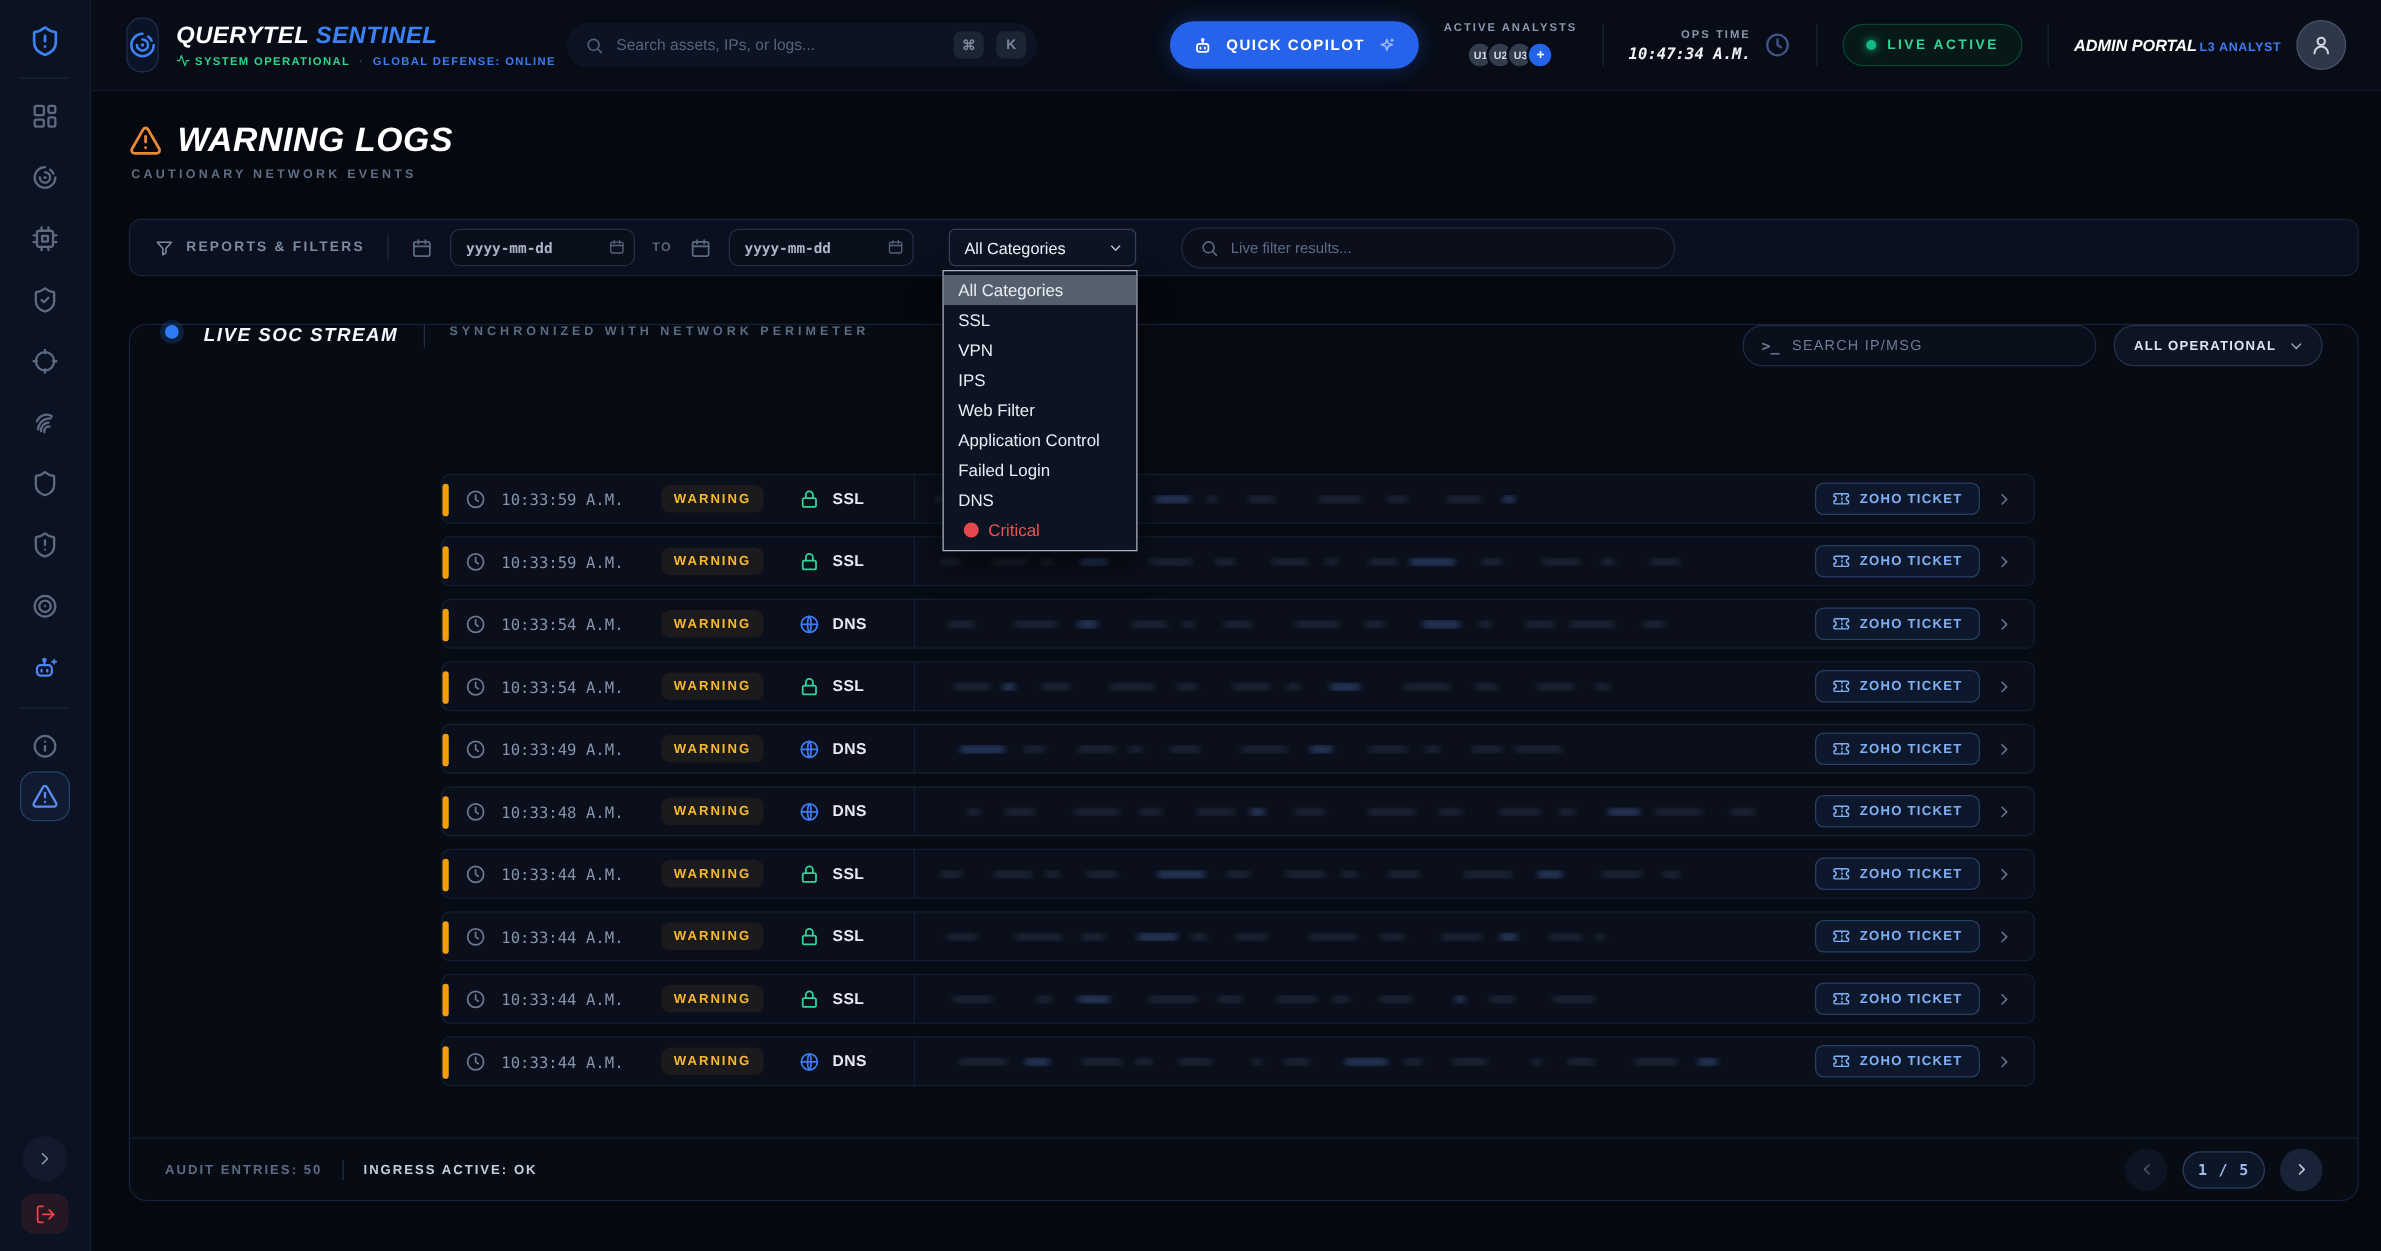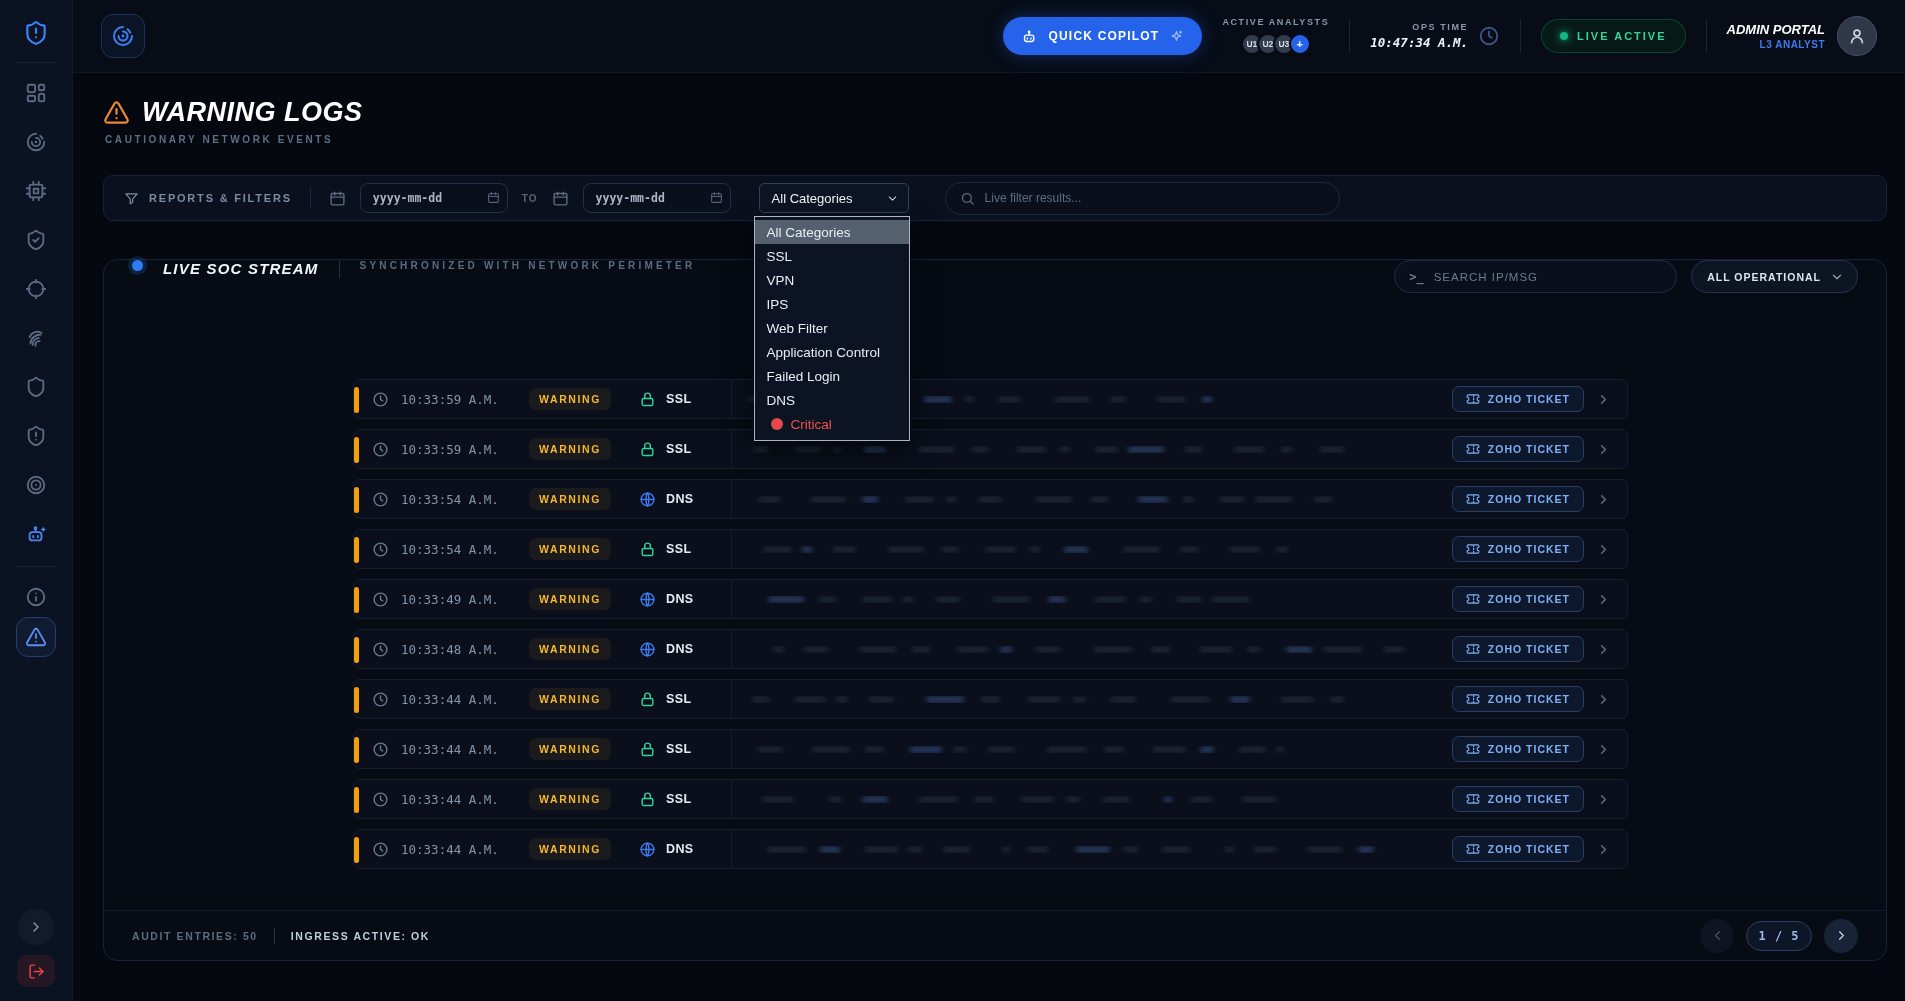--- a/index.html
+++ b/index.html
@@ -64,21 +64,21 @@
   .vsep { width:1px; height:34px; background:#1b2535; }
   .ops { display:flex; align-items:center; gap:10px; }
   .ops-txt { display:flex; flex-direction:column; align-items:flex-end; gap:3px;text-align:right; }
   .ops-time { font-family:"DejaVu Sans Mono", monospace; font-style:italic; font-weight:700; font-size:12.5px; color:#eef2f7; }
   .ops-clock { color:#3f558a; }
   .live { height:34px; border-radius:17px; border:1px solid rgba(16,185,129,.28); background:rgba(8,36,26,.55);
     display:flex; align-items:center; gap:9px; padding:0 18px; }
   .live-dot { width:8px; height:8px; border-radius:50%; background:#10b981; box-shadow:0 0 8px #10b981; }
   .live-txt { color:#34d399; font-size:11px; font-weight:800; letter-spacing:2px; white-space:nowrap; }
   .adminblk { display:flex; align-items:center; gap:12px; }
-  .admin-txt { display:flex; flex-direction:column; align-items:flex-end; gap:2px; }
+  .admin-txt { display:flex; align-items:flex-end; gap:2px; }
   .admin-title { font-size:13px; font-weight:900; font-style:italic; color:#fff; white-space:nowrap; }
   .admin-role { font-size:10px; font-weight:700; color:#3e7bf0; letter-spacing:.5px; }
   .admin-avatar { width:40px; height:40px; border-radius:50%; background:#2e3848; border:1px solid #47526a;
     color:#cfd6e2; display:flex; align-items:center; justify-content:center; }
 
   
   .content { flex:1; padding:24px 18px 0 30px; position:relative; }
   .page-head { display:flex; justify-content:space-between; align-items:flex-start; margin-bottom:30px; }
   .ph-left { display:flex; flex-direction:column; gap:6px; }
   .ph-title-row { display:flex; align-items:center; gap:12px; }
@@ -307,22 +307,47 @@
     <header class="topbar">
       <div class="brand">
         <div class="brand-box">
           <svg width="24" height="24" viewBox="0 0 24 24">
               <circle cx="12" cy="12" r="1.4" fill="currentColor" stroke="none"></circle>
               <path d="M12 3a9 9 0 1 0 9 9"></path>
               <path d="M12 7.5a4.5 4.5 0 1 1-4.5 4.5"></path>
               <path d="M16.5 5.2c1.2.9 2.2 2 2.8 3.4"></path>
             </svg>
         </div>
-      </div>
-
+        <div>
+          <div class="brand-name">
+            <span class="b1">QUERYTEL</span>
+            <span class="b2">SENTINEL</span>
+          </div>
+          <div class="brand-status">
+            <span class="st-green">
+              <svg width="11" height="11" viewBox="0 0 24 24">
+                  <path d="M22 12h-4l-3 9L9 3l-3 9H2"></path>
+                </svg>
+              <span>SYSTEM OPERATIONAL</span>
+            </span>
+            <span class="st-dot">·</span>
+            <span class="st-blue">GLOBAL DEFENSE: ONLINE</span>
+          </div>
+        </div>
+      </div>
+
+      <div class="g-search">
+        <svg width="15" height="15" viewBox="0 0 24 24">
+            <circle cx="11" cy="11" r="7"></circle>
+            <path d="m21 21-4.3-4.3"></path>
+          </svg>
+        <input type="text" placeholder="Search assets, IPs, or logs..." style="">
+        <span class="kbd">⌘</span>
+        <span class="kbd">K</span>
+      </div>
 
       <div class="top-right">
         <div class="copilot">
           <svg width="17" height="17" viewBox="0 0 24 24">
               <rect x="5" y="10" width="13" height="9" rx="3"></rect>
               <path d="M11.5 10V7"></path>
               <circle cx="11.5" cy="5.5" r="1"></circle>
               <path d="M9 14v1.5M14 14v1.5"></path>
             </svg>
           <span>QUICK COPILOT</span>

